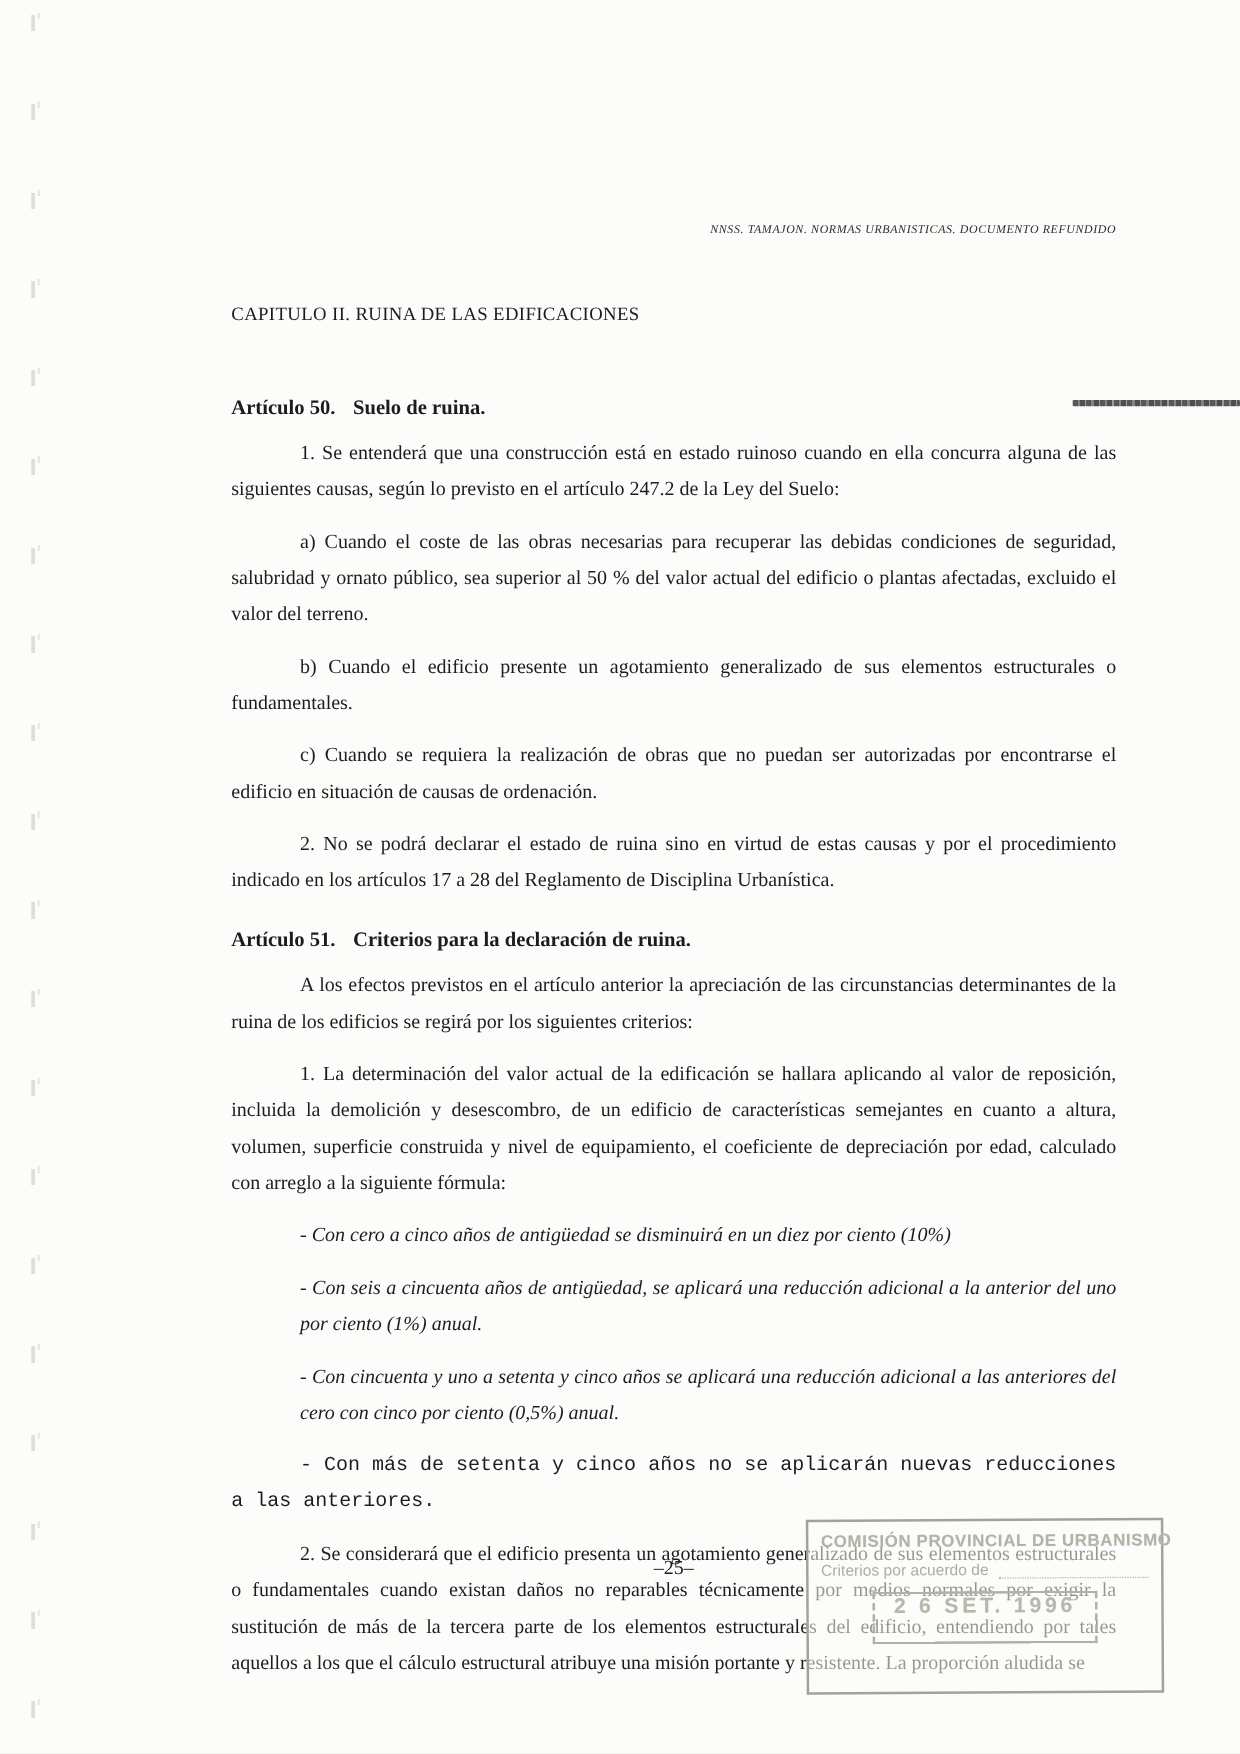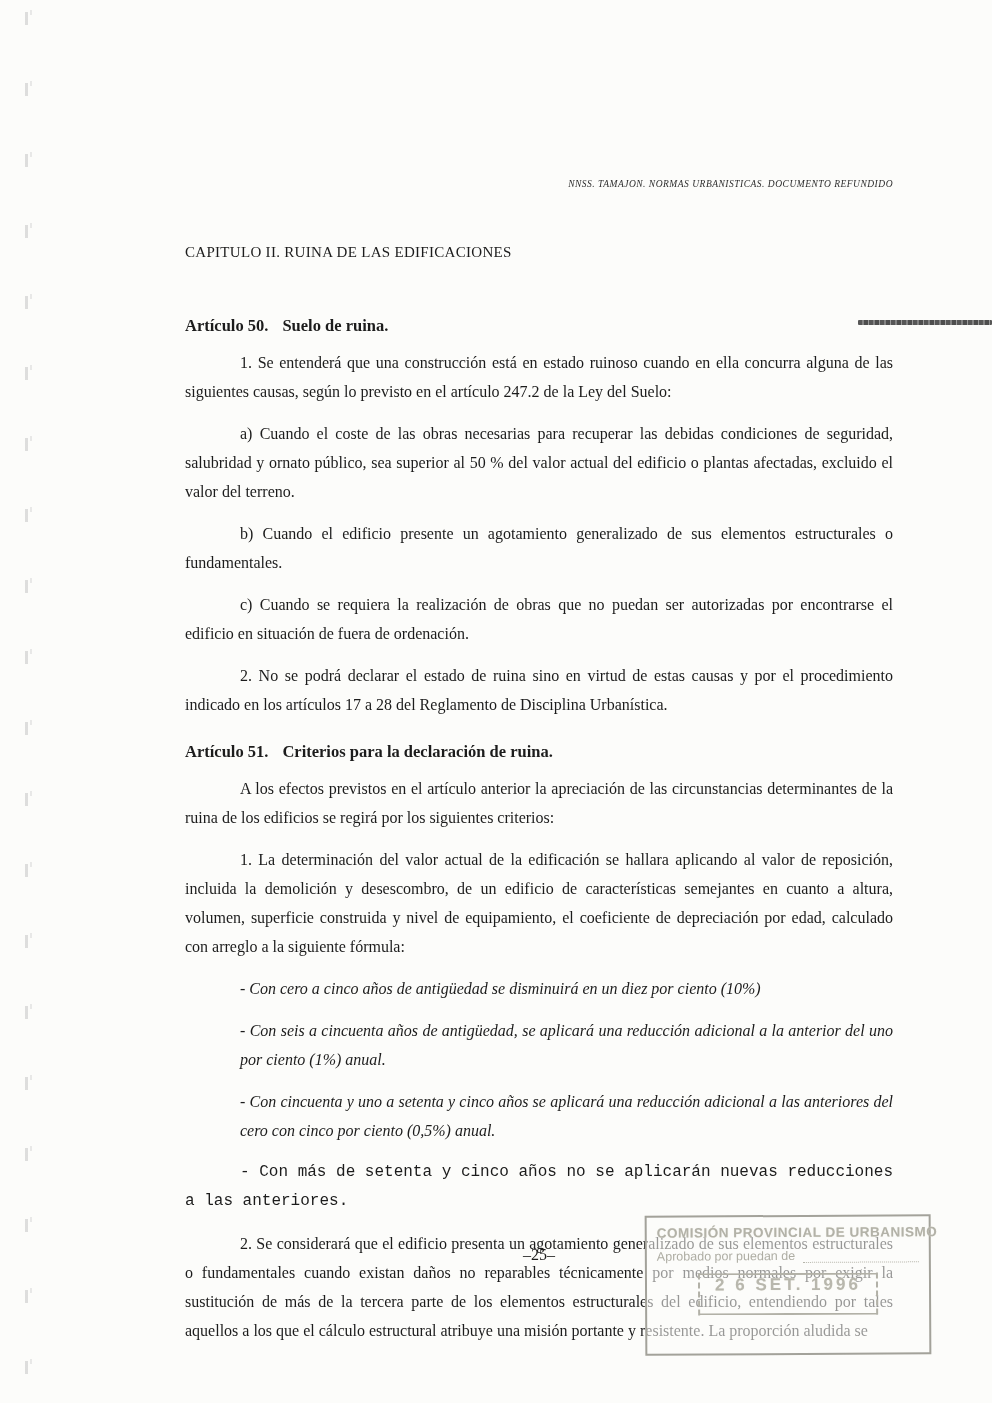--- a/index.html
+++ b/index.html
@@ -175,21 +175,21 @@
 
     <div class="chapter-heading">CAPITULO II. RUINA DE LAS EDIFICACIONES</div>
 
     <div class="art-heading">
       <span class="num">Artículo 50.</span><span>Suelo de ruina.</span>
     </div>
 
     <p class="para">1. Se entenderá que una construcción está en estado ruinoso cuando en ella concurra alguna de las siguientes causas, según lo previsto en el artículo 247.2 de la Ley del Suelo:</p>
     <p class="para">a) Cuando el coste de las obras necesarias para recuperar las debidas condiciones de seguridad, salubridad y ornato público, sea superior al 50 % del valor actual del edificio o plantas afectadas, excluido el valor del terreno.</p>
     <p class="para">b) Cuando el edificio presente un agotamiento generalizado de sus elementos estructurales o fundamentales.</p>
-    <p class="para">c) Cuando se requiera la realización de obras que no puedan ser autorizadas por encontrarse el edificio en situación de fuera de ordenación.</p>
+    <p class="para">c) Cuando se requiera la realización de obras que no puedan ser autorizadas por encontrarse el edificio en situación de causas de ordenación.</p>
     <p class="para">2. No se podrá declarar el estado de ruina sino en virtud de estas causas y por el procedimiento indicado en los artículos 17 a 28 del Reglamento de Disciplina Urbanística.</p>
 
     <div class="art-heading">
       <span class="num">Artículo 51.</span><span>Criterios para la declaración de ruina.</span>
     </div>
 
     <p class="para">A los efectos previstos en el artículo anterior la apreciación de las circunstancias determinantes de la ruina de los edificios se regirá por los siguientes criterios:</p>
     <p class="para">1. La determinación del valor actual de la edificación se hallara aplicando al valor de reposición, incluida la demolición y desescombro, de un edificio de características semejantes en cuanto a altura, volumen, superficie construida y nivel de equipamiento, el coeficiente de depreciación por edad, calculado con arreglo a la siguiente fórmula:</p>
 
     <p class="bullet">- Con cero a cinco años de antigüedad se disminuirá en un diez por ciento (10%)</p>
@@ -199,21 +199,21 @@
 
     <p class="para">2. Se considerará que el edificio presenta un agotamiento generalizado de sus elementos estructurales o fundamentales cuando existan daños no reparables técnicamente por medios normales por exigir la sustitución de más de la tercera parte de los elementos estructurales del edificio, entendiendo por tales aquellos a los que el cálculo estructural atribuye una misión portante y resistente. La proporción aludida se</p>
 
   </div>
 
   <div class="page-number">–25–</div>
 
   <div class="stamp">
     <div class="stamp-title">COMISIÓN PROVINCIAL DE URBANISMO</div>
     <div class="stamp-line">
-      <span class="stamp-approved">Aprobado por puedan de</span>
+      <span class="stamp-approved">Criterios por acuerdo de</span>
       <span class="stamp-dots"></span>
     </div>
     <div class="stamp-datebox">
       <span class="stamp-date">2 6 SET. 1996</span>
     </div>
   </div>
 
 </div>
 
 </body></html>

